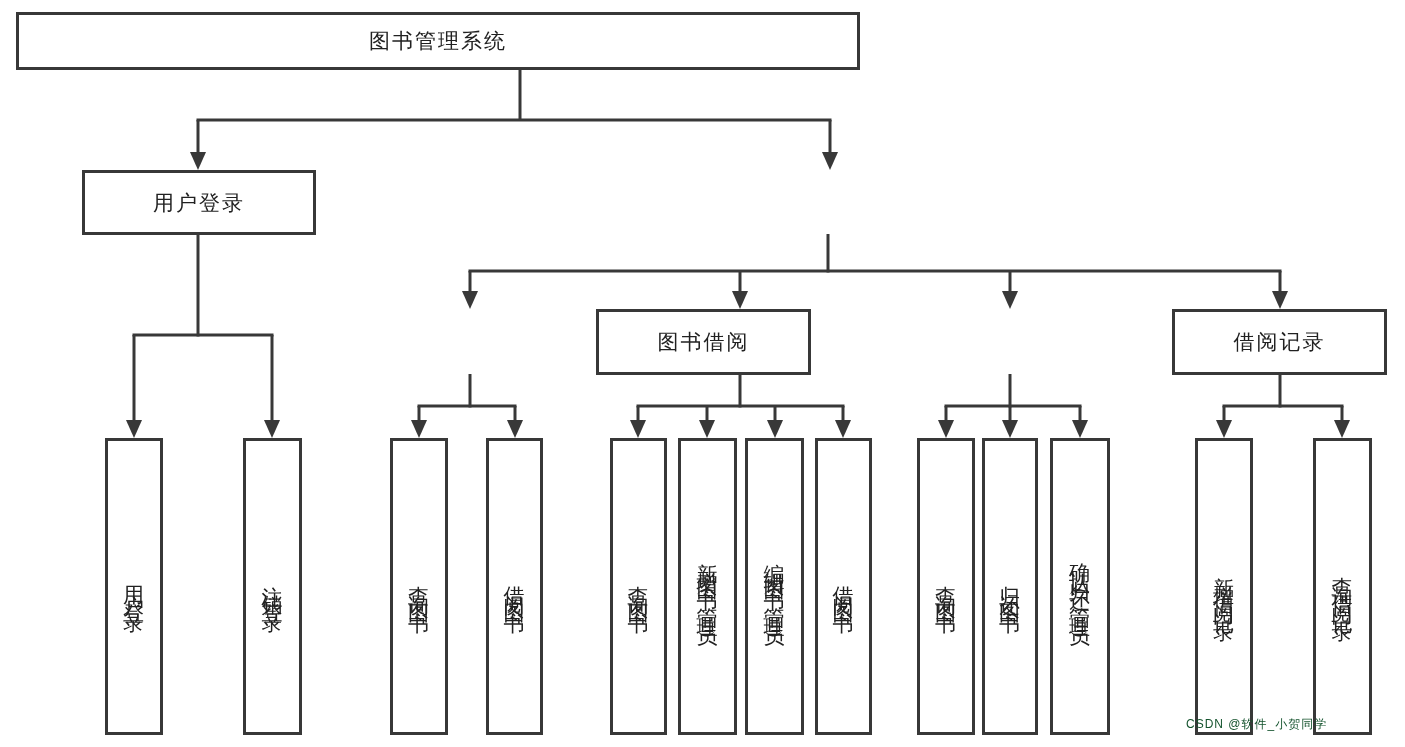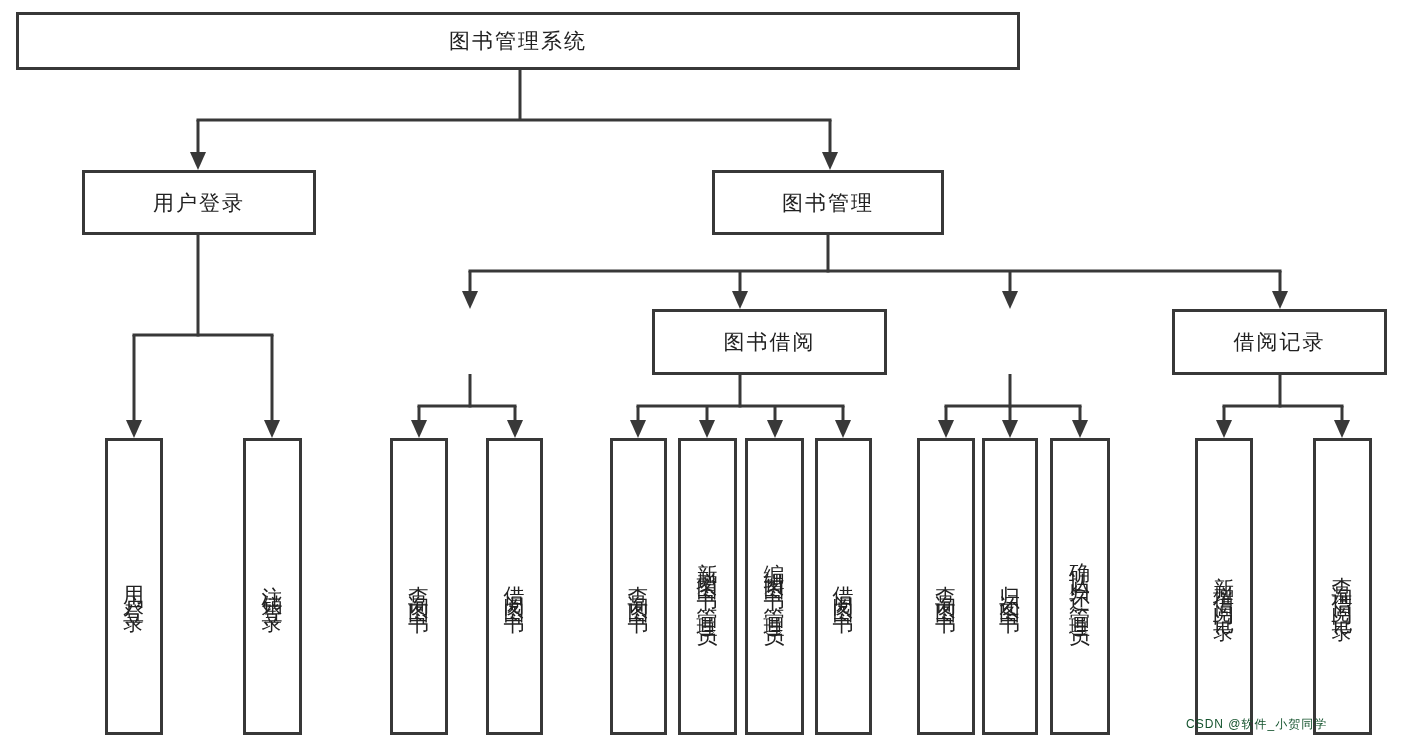--- a/index.html
+++ b/index.html
@@ -96,32 +96,29 @@
     <g>
       <path d="M1280 374 V407.5"></path>
       <path d="M1222.5 406 H1343.5"></path>
       <path d="M1224 406 V421"></path>
       <polygon points="1216,420 1232,420 1224,438" fill="#383838" stroke="none"></polygon>
       <path d="M1342 406 V421"></path>
       <polygon points="1334,420 1350,420 1342,438" fill="#383838" stroke="none"></polygon>
     </g>
   </svg>
 
-  <div class="node hnode" style="left:16px;top:12px;width:1004px;height:58px">
+  <div class="node hnode" style="left:16px;top:12px;width:844px;height:58px">
     <span class="hlabel">图书管理系统</span>
   </div>
 
   <div class="node hnode" style="left:82px;top:170px;width:234px;height:65px">
     <span class="hlabel">用户登录</span>
   </div>
-  <div class="node hnode" style="left:712px;top:170px;width:232px;height:65px">
-    <span class="hlabel">图书管理</span>
-  </div>
 
-  <div class="node hnode" style="left:652px;top:309px;width:235px;height:66px">
+  <div class="node hnode" style="left:596px;top:309px;width:215px;height:66px">
     <span class="hlabel">图书借阅</span>
   </div>
   <div class="node hnode" style="left:1172px;top:309px;width:215px;height:66px">
     <span class="hlabel">借阅记录</span>
   </div>
 
   <div class="node vnode" style="left:105px;top:438px;width:58px;height:297px">
     <span class="vlabel">用户登录</span>
   </div>
   <div class="node vnode" style="left:243px;top:438px;width:59px;height:297px">

